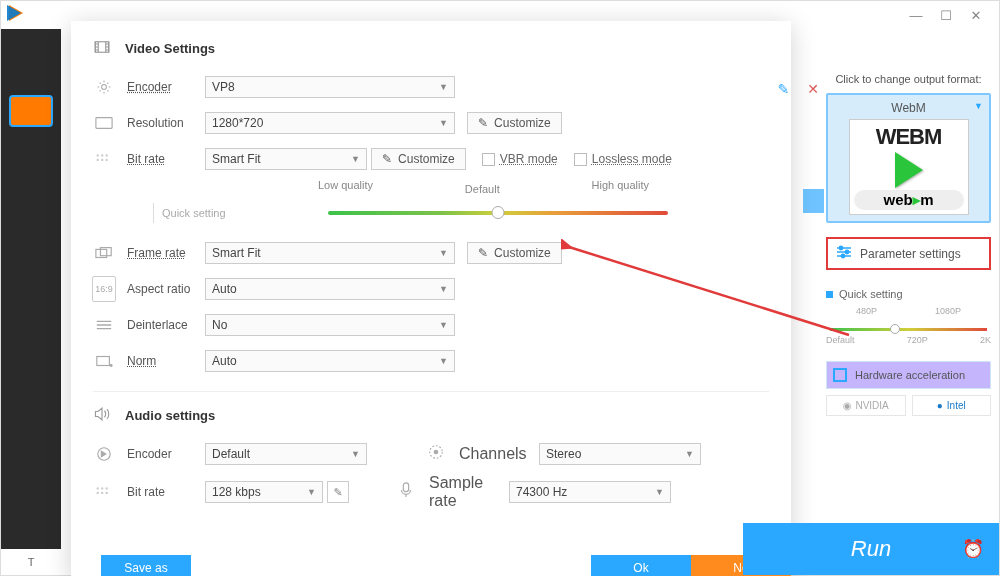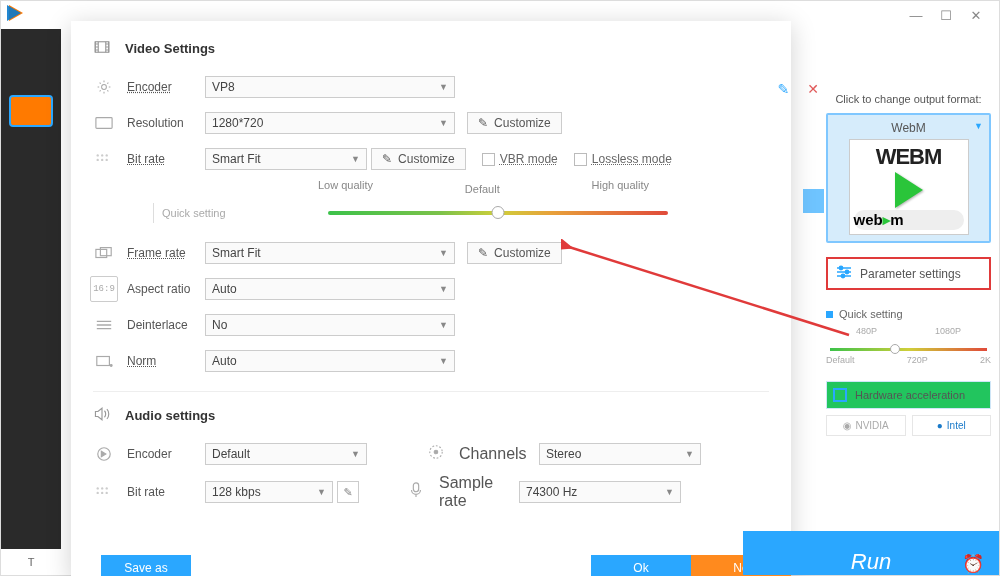--- a/index.html
+++ b/index.html
@@ -29,21 +29,21 @@
 .sec-header .ttl { font-size: 13px; font-weight: 600; color: #333; }
 
 .row { display: flex; align-items: center; height: 32px; margin-bottom: 4px; }
 .row .ic { width: 22px; height: 16px; margin-right: 12px; color: #999; display:flex;align-items:center;justify-content:center;}
 .row .lbl { width: 78px; font-size: 12px; color: #555; }
 .row .lbl.u { text-decoration: underline dotted; }
 .sel-box { border: 1px solid #ccc; background: #fafafa; font-size: 12px; color: #444; padding: 3px 6px; display: flex; align-items: center; justify-content: space-between; cursor: pointer; }
 .sel-box .arr { color: #888; font-size: 9px; }
 .w250 { width: 250px; }
 .w162 { width: 162px; }
-.w150 { width: 128px; }
+.w150 { width: 118px; }
 .btn-cust { border: 1px solid #ccc; background: #fafafa; font-size: 12px; color: #555; padding: 3px 10px; margin-left: 12px; display: flex; align-items: center; gap: 6px; cursor: pointer; }
 .chk { display: flex; align-items: center; gap: 5px; font-size: 12px; color: #666; margin-left: 16px; }
 .chk .box { width: 13px; height: 13px; border: 1px solid #bbb; background: #fff; }
 .chk .t { text-decoration: underline dotted; }
 
 .slider-row { display:flex; align-items:center; margin: 6px 0 14px 0; }
 .qs-bar { position: relative; width: 340px; height: 4px; margin: 0 14px; background: linear-gradient(to right, #3cc24a 0%, #7cc24a 33%, #cfcf3a 50%, #e8a03a 66%, #e04a3a 100%); border-radius: 2px; }
 .qs-bar .knob { position: absolute; top: -5px; left: 50%; width: 13px; height: 13px; background: #fff; border: 1px solid #aaa; border-radius: 50%; transform: translateX(-50%); }
 
 .subline { border-left: 1px solid #ddd; height: 20px; margin-left: 60px; margin-right: 8px; }
@@ -60,53 +60,53 @@
 .vol-pct { font-size: 11px; color: #888; margin-left: 10px; }
 .pencil { width: 22px; height: 22px; border:1px solid #ccc; margin-left:4px; display:flex;align-items:center;justify-content:center; color:#888; font-size:11px; cursor:pointer;}
 
 .dlg-footer { position:absolute; bottom:0; left:0; right:0; height:26px; display:flex; }
 .dlg-footer .sp { flex:1; }
 .fbtn { height:26px; min-width:80px; display:flex; align-items:center; justify-content:center; font-size:12px; color:#fff; cursor:pointer; }
 .fbtn.save { background:#2aa7ff; width:90px; margin-left: 30px;}
 .fbtn.ok { background:#2aa7ff; width:100px; }
 .fbtn.no { background:#ff8a1e; width:100px; }
 
-.rightbar { position:absolute; right:8px; top:64px; width:165px; }
+.rightbar { position:absolute; right:8px; top:44px; width:165px; }
 .edit-close { position:absolute; right: 180px; top: 52px; display:flex; gap:18px; }
 .edit-close span { color:#2aa7ff; font-size:14px; cursor:pointer; }
 .edit-close .x { color:#e05a5a; }
 
 .rt-title { font-size:11px; color:#555; text-align:center; margin-bottom:8px; }
 .fmt-card { border:2px solid #7fc7ff; background:#d6ecfb; border-radius:2px; padding:6px; position:relative; }
 .fmt-card .nm { text-align:center; font-size:12px; color:#555; margin-bottom:4px; }
 .fmt-card .dd { position:absolute; right:6px; top:6px; color:#2aa7ff; font-size:9px; }
 .webm-logo { width: 120px; margin: 0 auto; background:#fff; border:1px solid #ccc; padding:4px; }
 .webm-logo .big { font-family: Arial Black, Arial; font-weight:900; font-size:22px; letter-spacing:-1px; color:#222; text-align:center; }
 .webm-logo .play { width:0;height:0;border-left:28px solid #2ac53a;border-top:18px solid transparent;border-bottom:18px solid transparent;margin:2px auto; filter: drop-shadow(1px 1px 1px rgba(0,0,0,.3)); }
-.webm-logo .sm { background:#eee; font-size:15px; font-weight:600; padding:1px 0;border-radius:10px; }
+.webm-logo .sm { background:#eee; font-size:15px; font-weight:600; text-align:center; padding:1px 0;border-radius:10px; }
 .webm-logo .sm b { color:#2ac53a; }
 
 .param-btn { margin-top:14px; border:2px solid #e03a3a; padding:6px 8px; display:flex; align-items:center; gap:8px; background:#fff; cursor:pointer; }
 .param-btn .pi { color:#2aa7ff; font-size:14px; }
 .param-btn .pt { font-size:12px; color:#555; }
 
 .qs2 { margin-top:18px; }
 .qs2 .h { display:flex; align-items:center; gap:6px; font-size:11px; color:#666; margin-bottom:6px; }
 .qs2 .h .dot { width:7px;height:7px;background:#2aa7ff; }
 .qs2 .bar { height:3px; background:linear-gradient(to right,#3cc24a,#cfcf3a,#e04a3a); position:relative; margin:12px 4px 4px 4px;}
 .qs2 .ticks { display:flex; justify-content:space-between; font-size:9px; color:#aaa; }
 .qs2 .bar .k { position:absolute; top:-4px; left:38%; width:10px;height:10px;border:1px solid #aaa;background:#fff;border-radius:50%; }
 
-.hw { margin-top:16px; background:#22c55e; border:1px solid #cfe6f7; padding:6px; display:flex; align-items:center; gap:8px; font-size:11px; color:#555; }
+.hw { margin-top:16px; background:#c4b5fd; border:1px solid #cfe6f7; padding:6px; display:flex; align-items:center; gap:8px; font-size:11px; color:#555; }
 .hw .chip { width:14px;height:14px;border:2px solid #2aa7ff; }
 .vendors { display:flex; gap:6px; margin-top:6px; }
 .vendors .v { flex:1; border:1px solid #e6e6e6; padding:4px; font-size:10px; color:#aaa; display:flex; align-items:center; justify-content:center; gap:4px;}
 .vendors .v.intel { color:#1a7ac9; }
 
-.run-strip { position:absolute; right:0; bottom:0; left:742px; height:44px; background:#2aa7ff; display:flex; align-items:flex-end; justify-content:center; }
+.run-strip { position:absolute; right:0; bottom:0; left:742px; height:52px; background:#2aa7ff; display:flex; align-items:center; justify-content:center; }
 .run-strip .run { color:#fff; font-size:22px; font-style:italic; font-weight:500; }
 .run-strip .clock { position:absolute; right:14px; color:#fff; font-size:18px; }
 .blue-strip { position:absolute; left:742px; right:175px; top:160px; height:24px; background:#6fc4ff; }
 
 .arrow-svg { position:absolute; pointer-events:none; }
 
 svg.ico-svg { width:18px; height:16px; }
 </style>
 </head>
 <body>
@@ -231,21 +231,21 @@
               <span class="arr">▼</span>
             </div>
           <div class="btn-cust">
               <span>✎</span>
               <span>Customize</span>
             </div>
         </div>
 
         <div class="row">
           <span class="ic">
-              <span style="font-size:9px;color:#aaa;border:1px solid #ccc;padding:7px 2px;border-radius:2px;font-family:Liberation Mono, monospace;">16:9</span>
+              <span style="font-size:9px;color:#aaa;border:1px solid #ccc;padding:7px 2px;border-radius:2px;">16:9</span>
             </span>
           <span class="lbl">Aspect ratio</span>
           <div class="sel-box w250">
               <span>Auto</span>
               <span class="arr">▼</span>
             </div>
         </div>
 
         <div class="row">
           <span class="ic">

